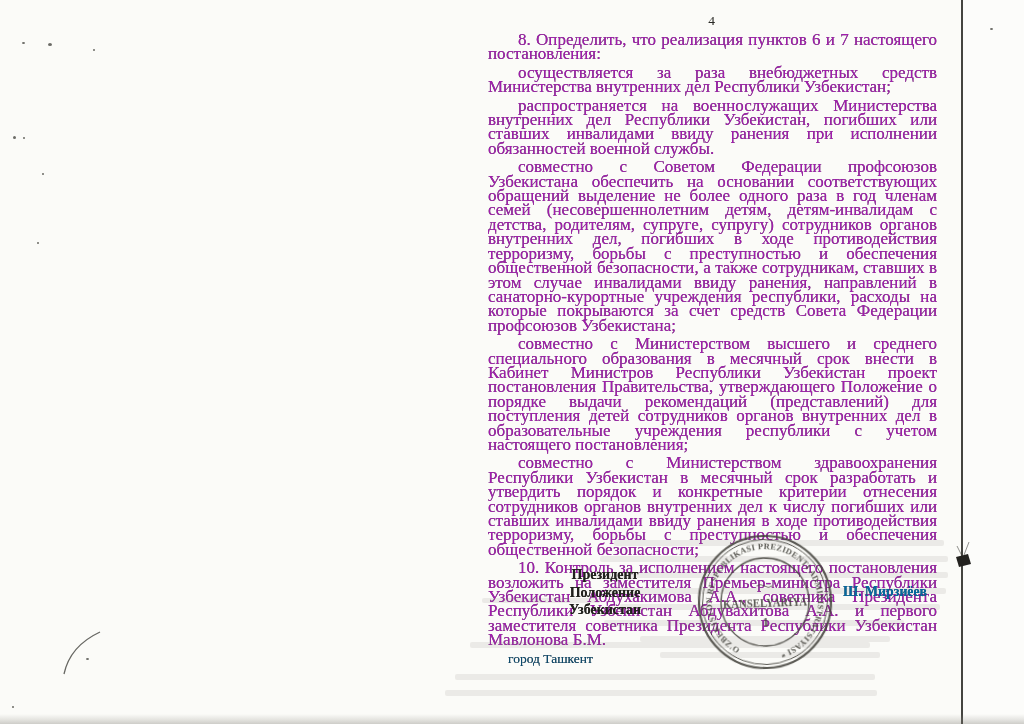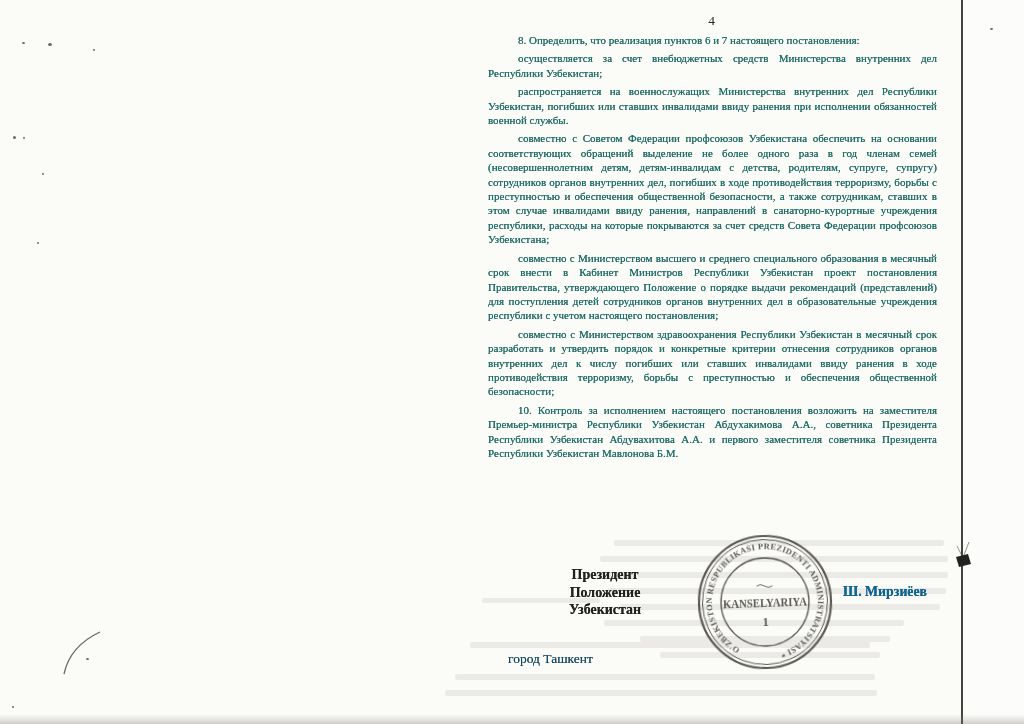--- a/index.html
+++ b/index.html
@@ -14,21 +14,21 @@
   .fold-line { position:absolute; left:961px; top:0; width:2px; height:724px; background:rgba(42,42,37,0.88); }
   .bottom-edge { position:absolute; left:0; top:714px; width:1024px; height:10px;
     background:linear-gradient(to bottom, rgba(0,0,0,0) 0%, rgba(150,148,140,0.22) 55%, rgba(118,116,108,0.34) 100%); }
 
   .page-num {
     position:absolute; left:487px; top:13px; width:449px; text-align:center;
     font-size:13.5px; color:#2a2a26;
   }
   .textcol {
     position:absolute; left:488px; top:33px; width:449px;
-    font-size:11px; line-height:14.4px; color:#0f766e;
+    font-size:17px; line-height:14.4px; color:#a21caf;
     text-align:justify; text-shadow:0 0 0.35px rgba(30,30,28,0.75);
   }
   .para { margin:0 0 4px 0; text-indent:30px; }
 
   .sig-title {
     position:absolute; left:535px; top:566px; width:140px; text-align:center;
     font-weight:bold; font-size:14px; line-height:17.5px; color:#21211d;
     text-shadow:0 0 0.35px rgba(30,30,28,0.8);
   }
   .sig-name {
@@ -60,21 +60,21 @@
 <div>
 
   <div class="right-strip"></div>
   <div class="fold-line"></div>
   <div class="bottom-edge"></div>
 
   <div class="page-num">4</div>
 
   <div class="textcol">
     <p class="para">8. Определить, что реализация пунктов 6 и 7 настоящего постановления:</p>
-    <p class="para">осуществляется за счет внебюджетных средств Министерства внутренних дел Республики Узбекистан;</p>
+    <p class="para">осуществляется за раза внебюджетных средств Министерства внутренних дел Республики Узбекистан;</p>
     <p class="para">распространяется на военнослужащих Министерства внутренних дел Республики Узбекистан, погибших или ставших инвалидами ввиду ранения при исполнении обязанностей военной службы.</p>
     <p class="para">совместно с Советом Федерации профсоюзов Узбекистана обеспечить на основании соответствующих обращений выделение не более одного раза в год членам семей (несовершеннолетним детям, детям-инвалидам с детства, родителям, супруге, супругу) сотрудников органов внутренних дел, погибших в ходе противодействия терроризму, борьбы с преступностью и обеспечения общественной безопасности, а также сотрудникам, ставших в этом случае инвалидами ввиду ранения, направлений в санаторно-курортные учреждения республики, расходы на которые покрываются за счет средств Совета Федерации профсоюзов Узбекистана;</p>
     <p class="para">совместно с Министерством высшего и среднего специального образования в месячный срок внести в Кабинет Министров Республики Узбекистан проект постановления Правительства, утверждающего Положение о порядке выдачи рекомендаций (представлений) для поступления детей сотрудников органов внутренних дел в образовательные учреждения республики с учетом настоящего постановления;</p>
     <p class="para">совместно с Министерством здравоохранения Республики Узбекистан в месячный срок разработать и утвердить порядок и конкретные критерии отнесения сотрудников органов внутренних дел к числу погибших или ставших инвалидами ввиду ранения в ходе противодействия терроризму, борьбы с преступностью и обеспечения общественной безопасности;</p>
     <p class="para">10. Контроль за исполнением настоящего постановления возложить на заместителя Премьер-министра Республики Узбекистан Абдухакимова А.А., советника Президента Республики Узбекистан Абдувахитова А.А. и первого заместителя советника Президента Республики Узбекистан Мавлонова Б.М.</p>
   </div>
 
   <div class="bleed" style="left:614px;top:540px;width:330px;height:6px"></div>
   <div class="bleed" style="left:600px;top:556px;width:348px;height:6px"></div>
   <div class="bleed" style="left:596px;top:572px;width:352px;height:6px"></div>

